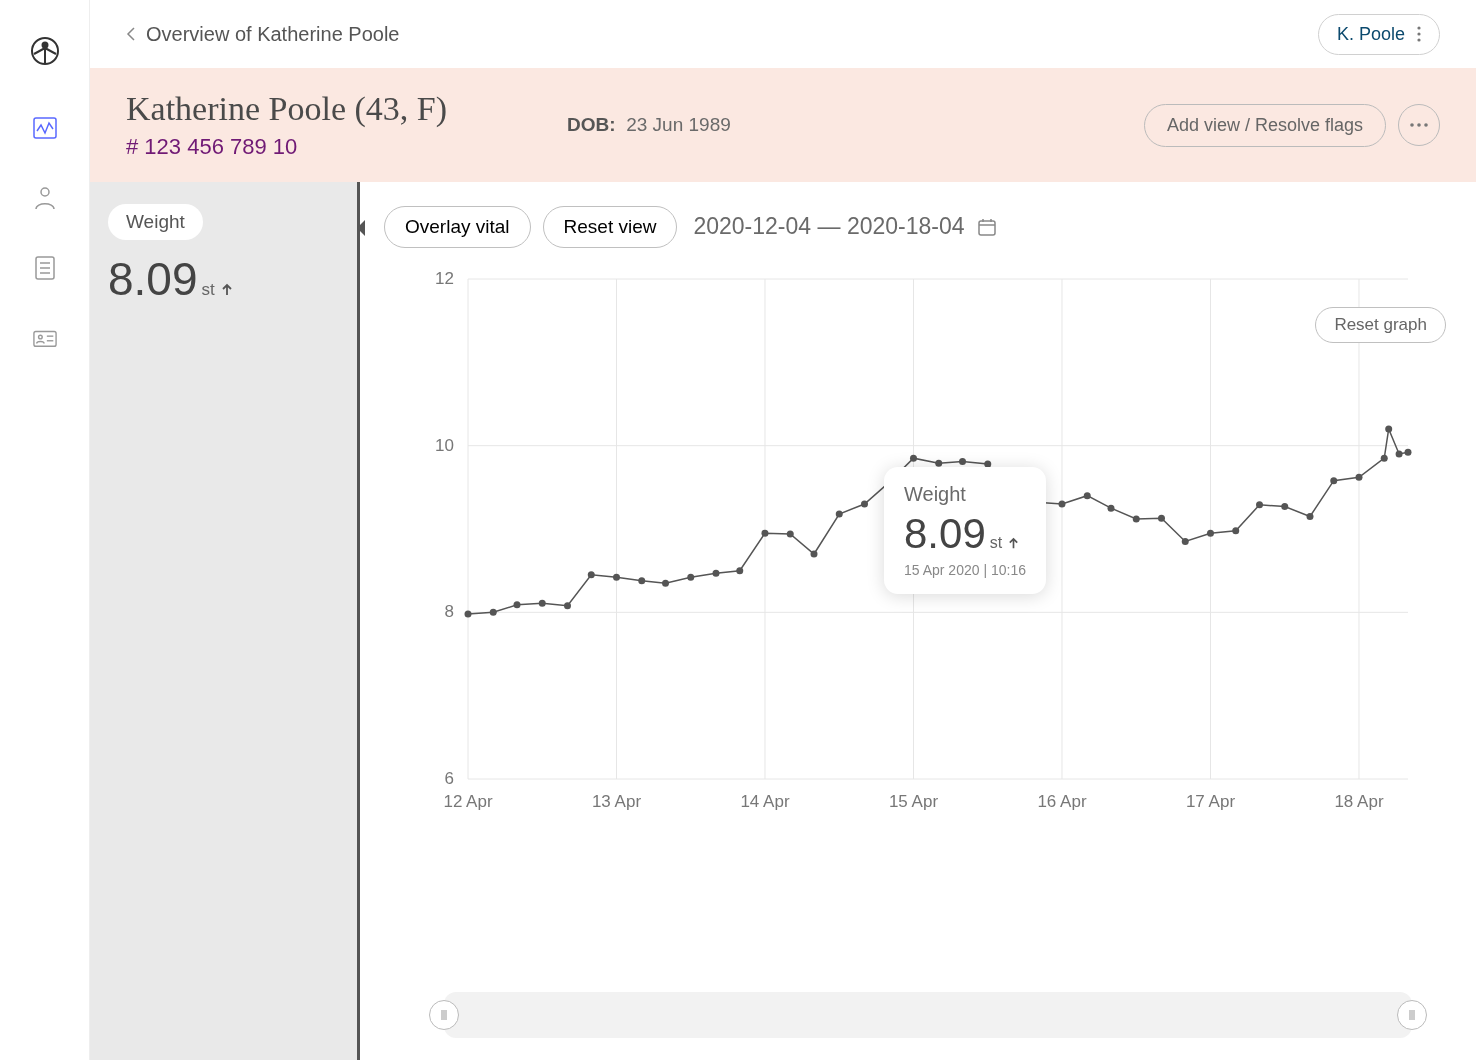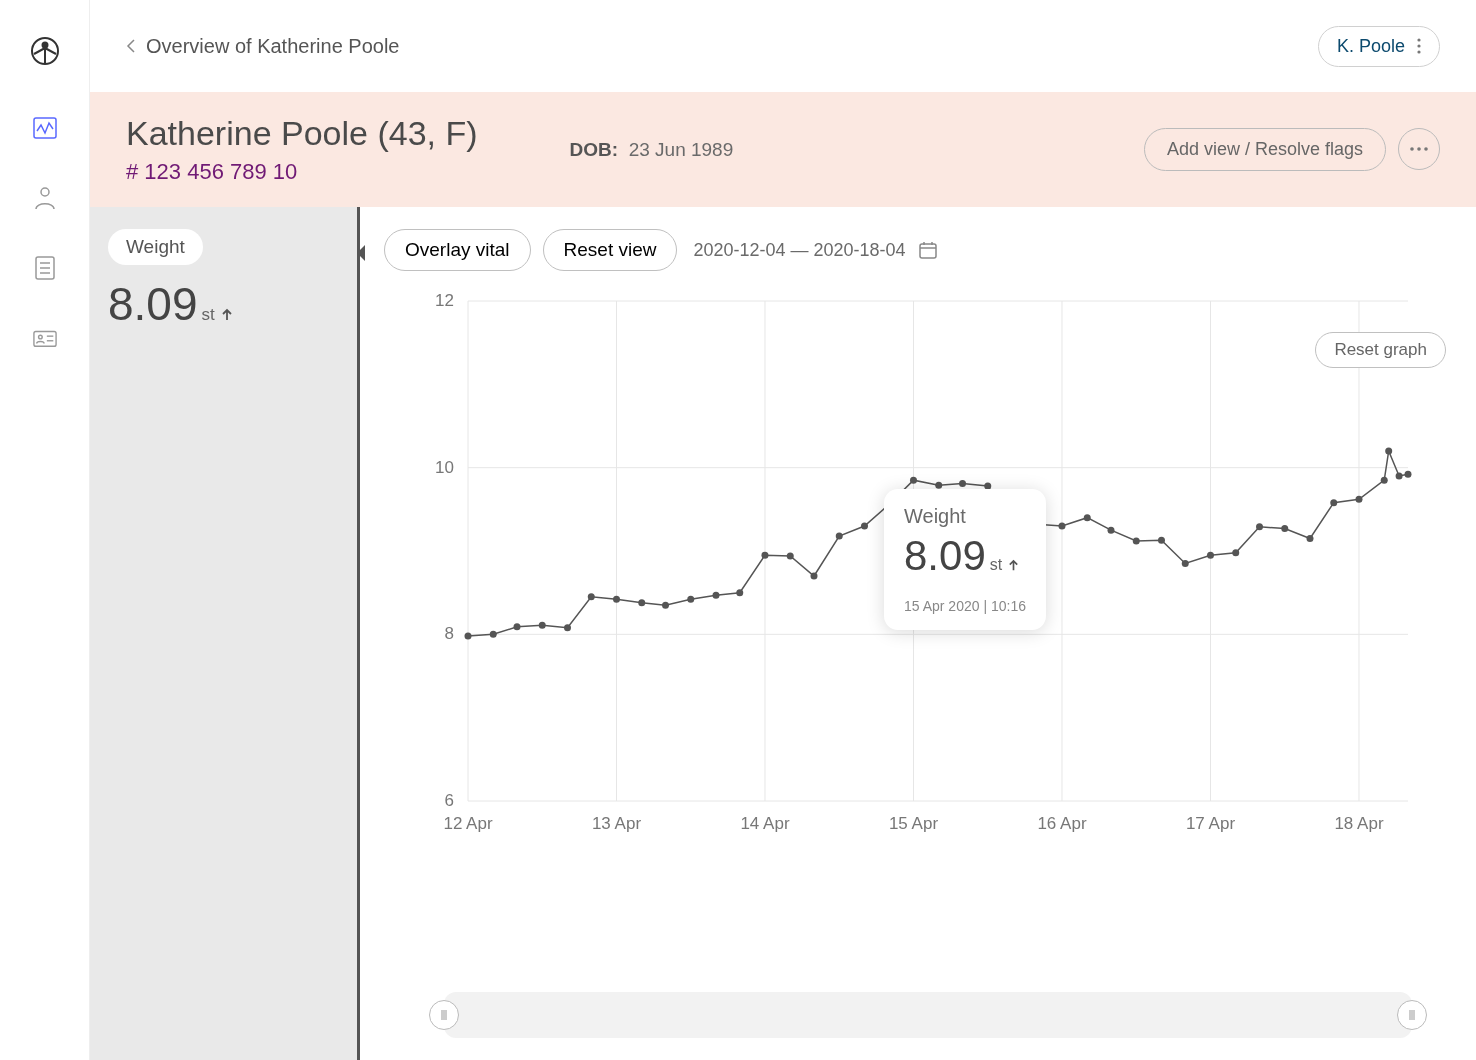--- a/index.html
+++ b/index.html
@@ -3,55 +3,55 @@
 <meta charset="utf-8">
 <style>
 *{box-sizing:border-box;margin:0;padding:0}
 html,body{width:1476px;height:1060px;font-family:-apple-system,BlinkMacSystemFont,"Segoe UI",sans-serif;color:#333;background:#fff}
 .app{width:1476px;height:1060px;background:#fff;border-radius:32px;overflow:hidden;position:relative;display:flex}
 .sidebar{width:90px;flex-shrink:0;display:flex;flex-direction:column;align-items:center;padding-top:36px;border-right:1px solid #eee}
 .logo{width:30px;height:30px;margin-bottom:50px}
 .nav-icon{width:24px;height:24px;margin-bottom:46px;display:flex;align-items:center;justify-content:center;cursor:pointer}
 .nav-icon.active svg{stroke:#5968ff}
 .main{flex:1;display:flex;flex-direction:column}
-.topbar{height:92px;display:flex;align-items:center;padding:0 36px;justify-content:space-between}
+.topbar{height:68px;display:flex;align-items:center;padding:0 36px;justify-content:space-between}
 .breadcrumb{display:flex;align-items:center;gap:10px}
 .breadcrumb-text{font-size:20px;color:#555}
 .user-chip{border:1px solid #d0d0d0;border-radius:22px;padding:9px 18px;display:flex;align-items:center;gap:12px;font-size:18px;color:#0c4a6e;cursor:pointer}
 .patient-banner{background:#fbe8e1;padding:22px 36px;display:flex;align-items:center;justify-content:space-between}
 .patient-left{display:flex;flex-direction:column;gap:6px}
-.patient-name{font-family:Liberation Sans, sans-serif;font-size:34px;color:#4a4a4a;font-weight:400}
+.patient-name{font-family:Liberation Serif, serif;font-size:34px;color:#4a4a4a;font-weight:400}
 .patient-id{font-size:22px;color:#701a75}
-.patient-dob{font-size:19px;color:#6a6a6a;margin-left:92px}
+.patient-dob{font-size:19px;color:#6a6a6a;margin-left:120px}
 .patient-dob b{color:#555}
 .patient-actions{display:flex;gap:12px}
 .btn-outline{border:1px solid #bbb;background:transparent;border-radius:22px;padding:10px 22px;font-size:18px;color:#666;cursor:pointer}
 .btn-icon{border:1px solid #bbb;background:transparent;border-radius:50%;width:42px;height:42px;display:flex;align-items:center;justify-content:center;cursor:pointer}
 .content{flex:1;display:flex}
 .panel{width:270px;background:#e9e9e9;border-right:3px solid #555;padding:22px 18px}
 .panel-chip{background:#fff;border-radius:20px;padding:7px 18px;font-size:19px;color:#555;display:inline-block}
 .panel-value{font-size:46px;color:#444;margin-top:12px;display:flex;align-items:baseline;gap:4px}
 .panel-value .unit{font-size:17px;color:#666}
 .chart-area{flex:1;display:flex;flex-direction:column;padding:22px 24px 0 24px;position:relative}
 .controls{display:flex;gap:12px;align-items:center;flex-wrap:wrap}
 .pill{border:1px solid #c0c0c0;border-radius:22px;padding:9px 20px;font-size:19px;color:#000000;background:#fff;cursor:pointer}
-.date-range{display:flex;align-items:center;gap:12px;font-size:18px;color:#6a6a6a;padding:9px 4px}
+.date-range{display:flex;align-items:center;gap:12px;font-size:23px;color:#6a6a6a;padding:9px 4px}
 .reset-btn{position:absolute;top:125px;right:30px;border:1px solid #c0c0c0;background:#fff;border-radius:20px;padding:7px 18px;font-size:17px;color:#666;cursor:pointer;z-index:5}
 .chart-wrap{flex:1;position:relative;margin-top:20px}
 .chart-svg{width:100%;height:560px}
 .y-label{font-size:17px;fill:#777}
 .x-label{font-size:17px;fill:#777}
 .gridline{stroke:#e6e6e6;stroke-width:1}
 .dataline{stroke:#555;stroke-width:1.5;fill:none}
 .datapoint{fill:#555}
 .tooltip{position:absolute;background:#fff;border-radius:14px;box-shadow:0 2px 18px rgba(0,0,0,0.15);padding:16px 20px;min-width:140px}
 .tooltip-title{font-size:20px;color:#6a6a6a;margin-bottom:4px}
 .tooltip-value{font-size:42px;color:#444;display:flex;align-items:baseline;gap:4px}
 .tooltip-value .unit{font-size:16px;color:#666}
-.tooltip-time{font-size:14px;color:#888;margin-top:18px}
+.tooltip-time{font-size:14px;color:#888;margin-top:4px}
 .scrubber{height:46px;background:#f2f2f2;border-radius:12px;margin:14px 40px 22px 60px;position:relative}
 .handle{position:absolute;top:50%;transform:translateY(-50%);width:30px;height:30px;border:1px solid #bbb;border-radius:50%;background:#fff;display:flex;align-items:center;justify-content:center;cursor:grab}
 .handle.left{left:-15px}
 .handle.right{right:-15px}
 .triangle-marker{position:absolute;left:-8px;top:40px;width:0;height:0;border-top:8px solid transparent;border-bottom:8px solid transparent;border-left:8px solid #555}
 </style>
 </head>
 <body>
 
 <div class="app">

